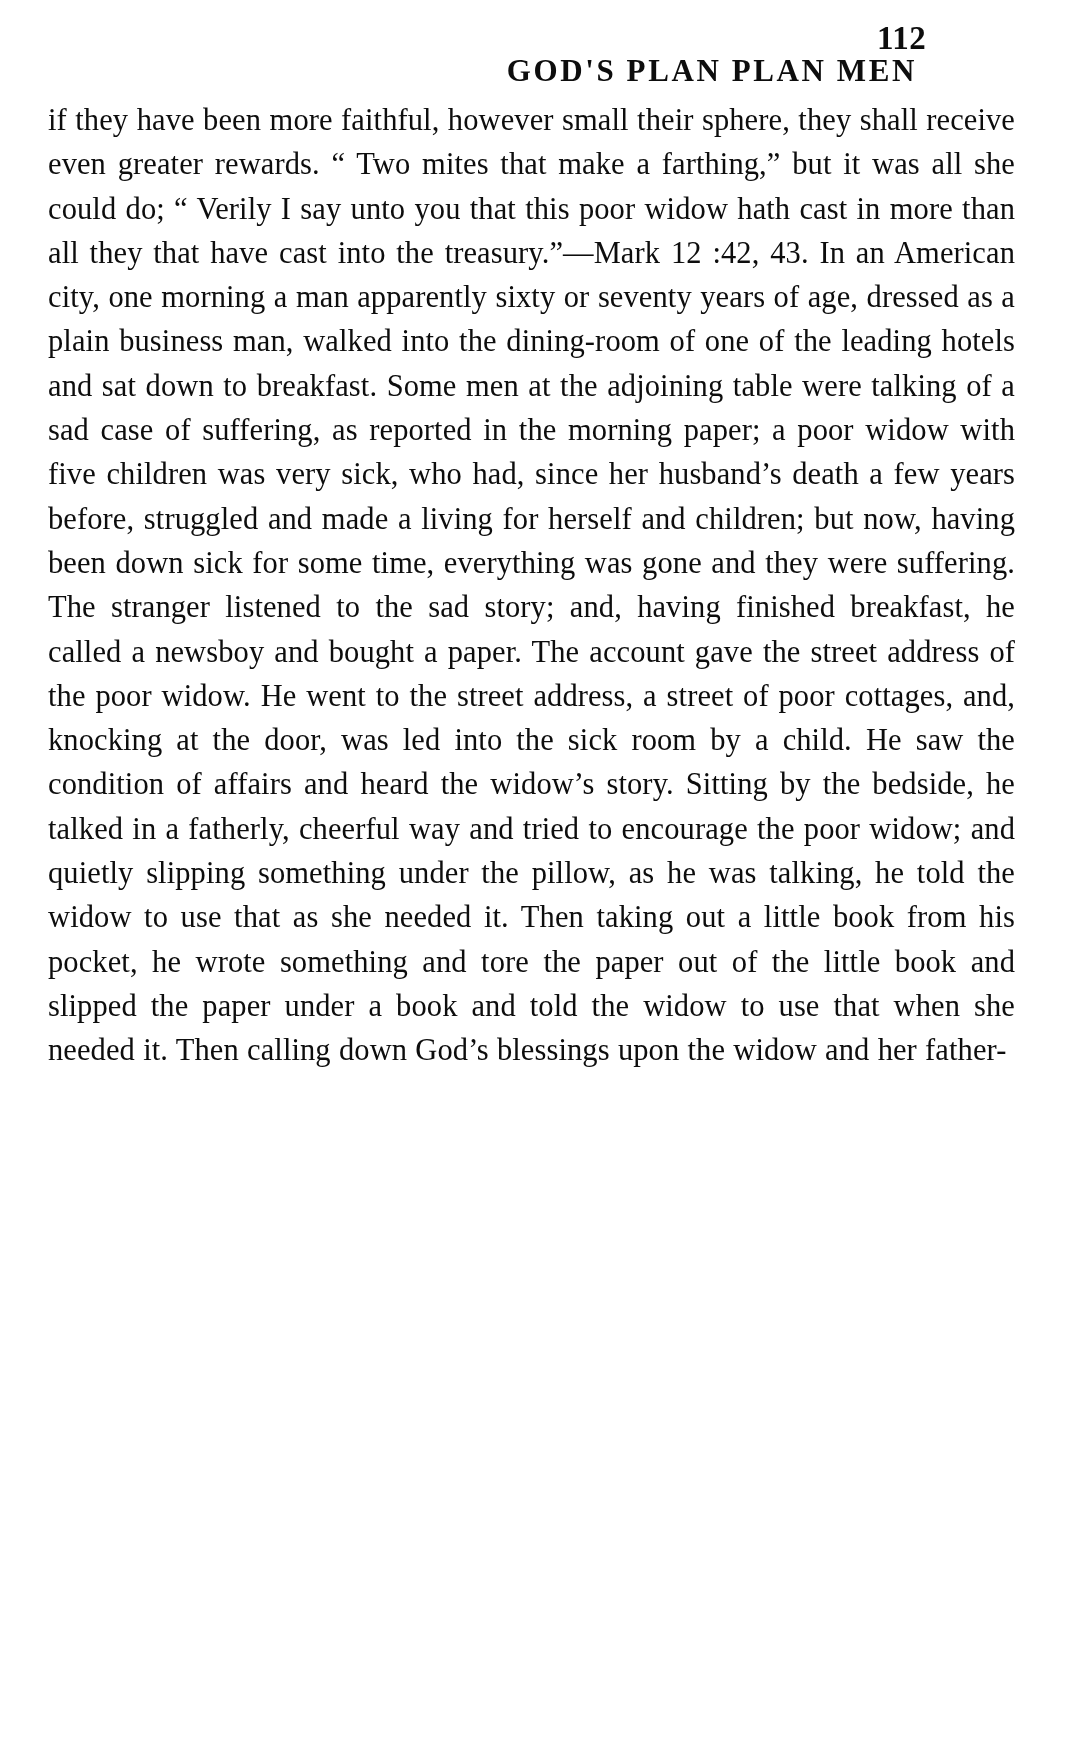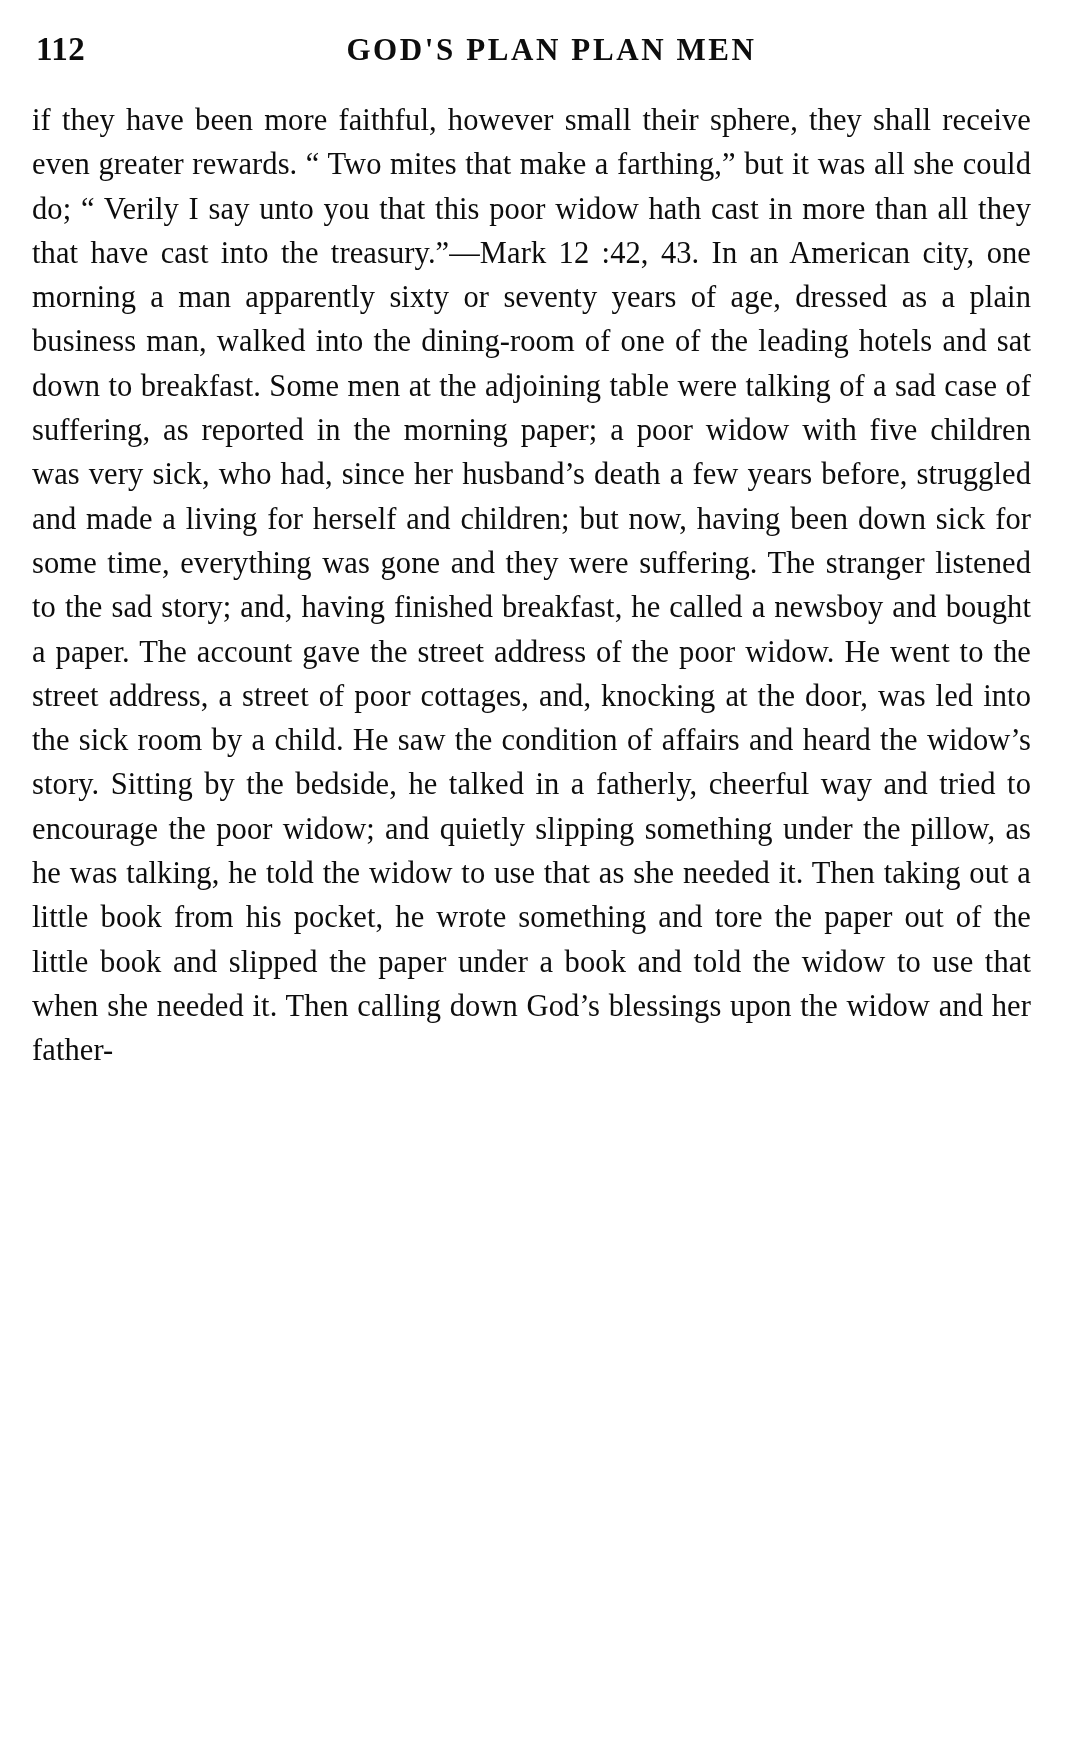--- a/index.html
+++ b/index.html
@@ -16,23 +16,24 @@
   }
   .page {
     position: relative;
     width: 1069px;
     height: 1749px;
     box-sizing: border-box;
     padding: 0;
   }
   .header {
     display: flex;
-    align-items: center;
+    align-items: flex-end;
     margin: 22px 42px 0 36px;
     height: 54px;
+    flex-direction: column;
   }
   .folio {
     font-size: 33px;
     font-weight: bold;
     letter-spacing: 0.5px;
     line-height: 1;
     width: 150px;
     flex: 0 0 auto;
   }
   .running-head {
@@ -49,21 +50,21 @@
     margin: 22px 38px 0 32px;
     font-size: 30.5px;
     line-height: 44.3px;
     text-align: justify;
     text-justify: inter-word;
     letter-spacing: 0.1px;
     word-spacing: 0.5px;
     hyphens: none;
   }
   .body-text p {
-    margin: 0;
+    margin: 16px;
     text-indent: 0;
   }
 </style>
 </head>
 <body>
 
 <div class="page">
 
   <div class="header">
     <div class="folio">112</div>

